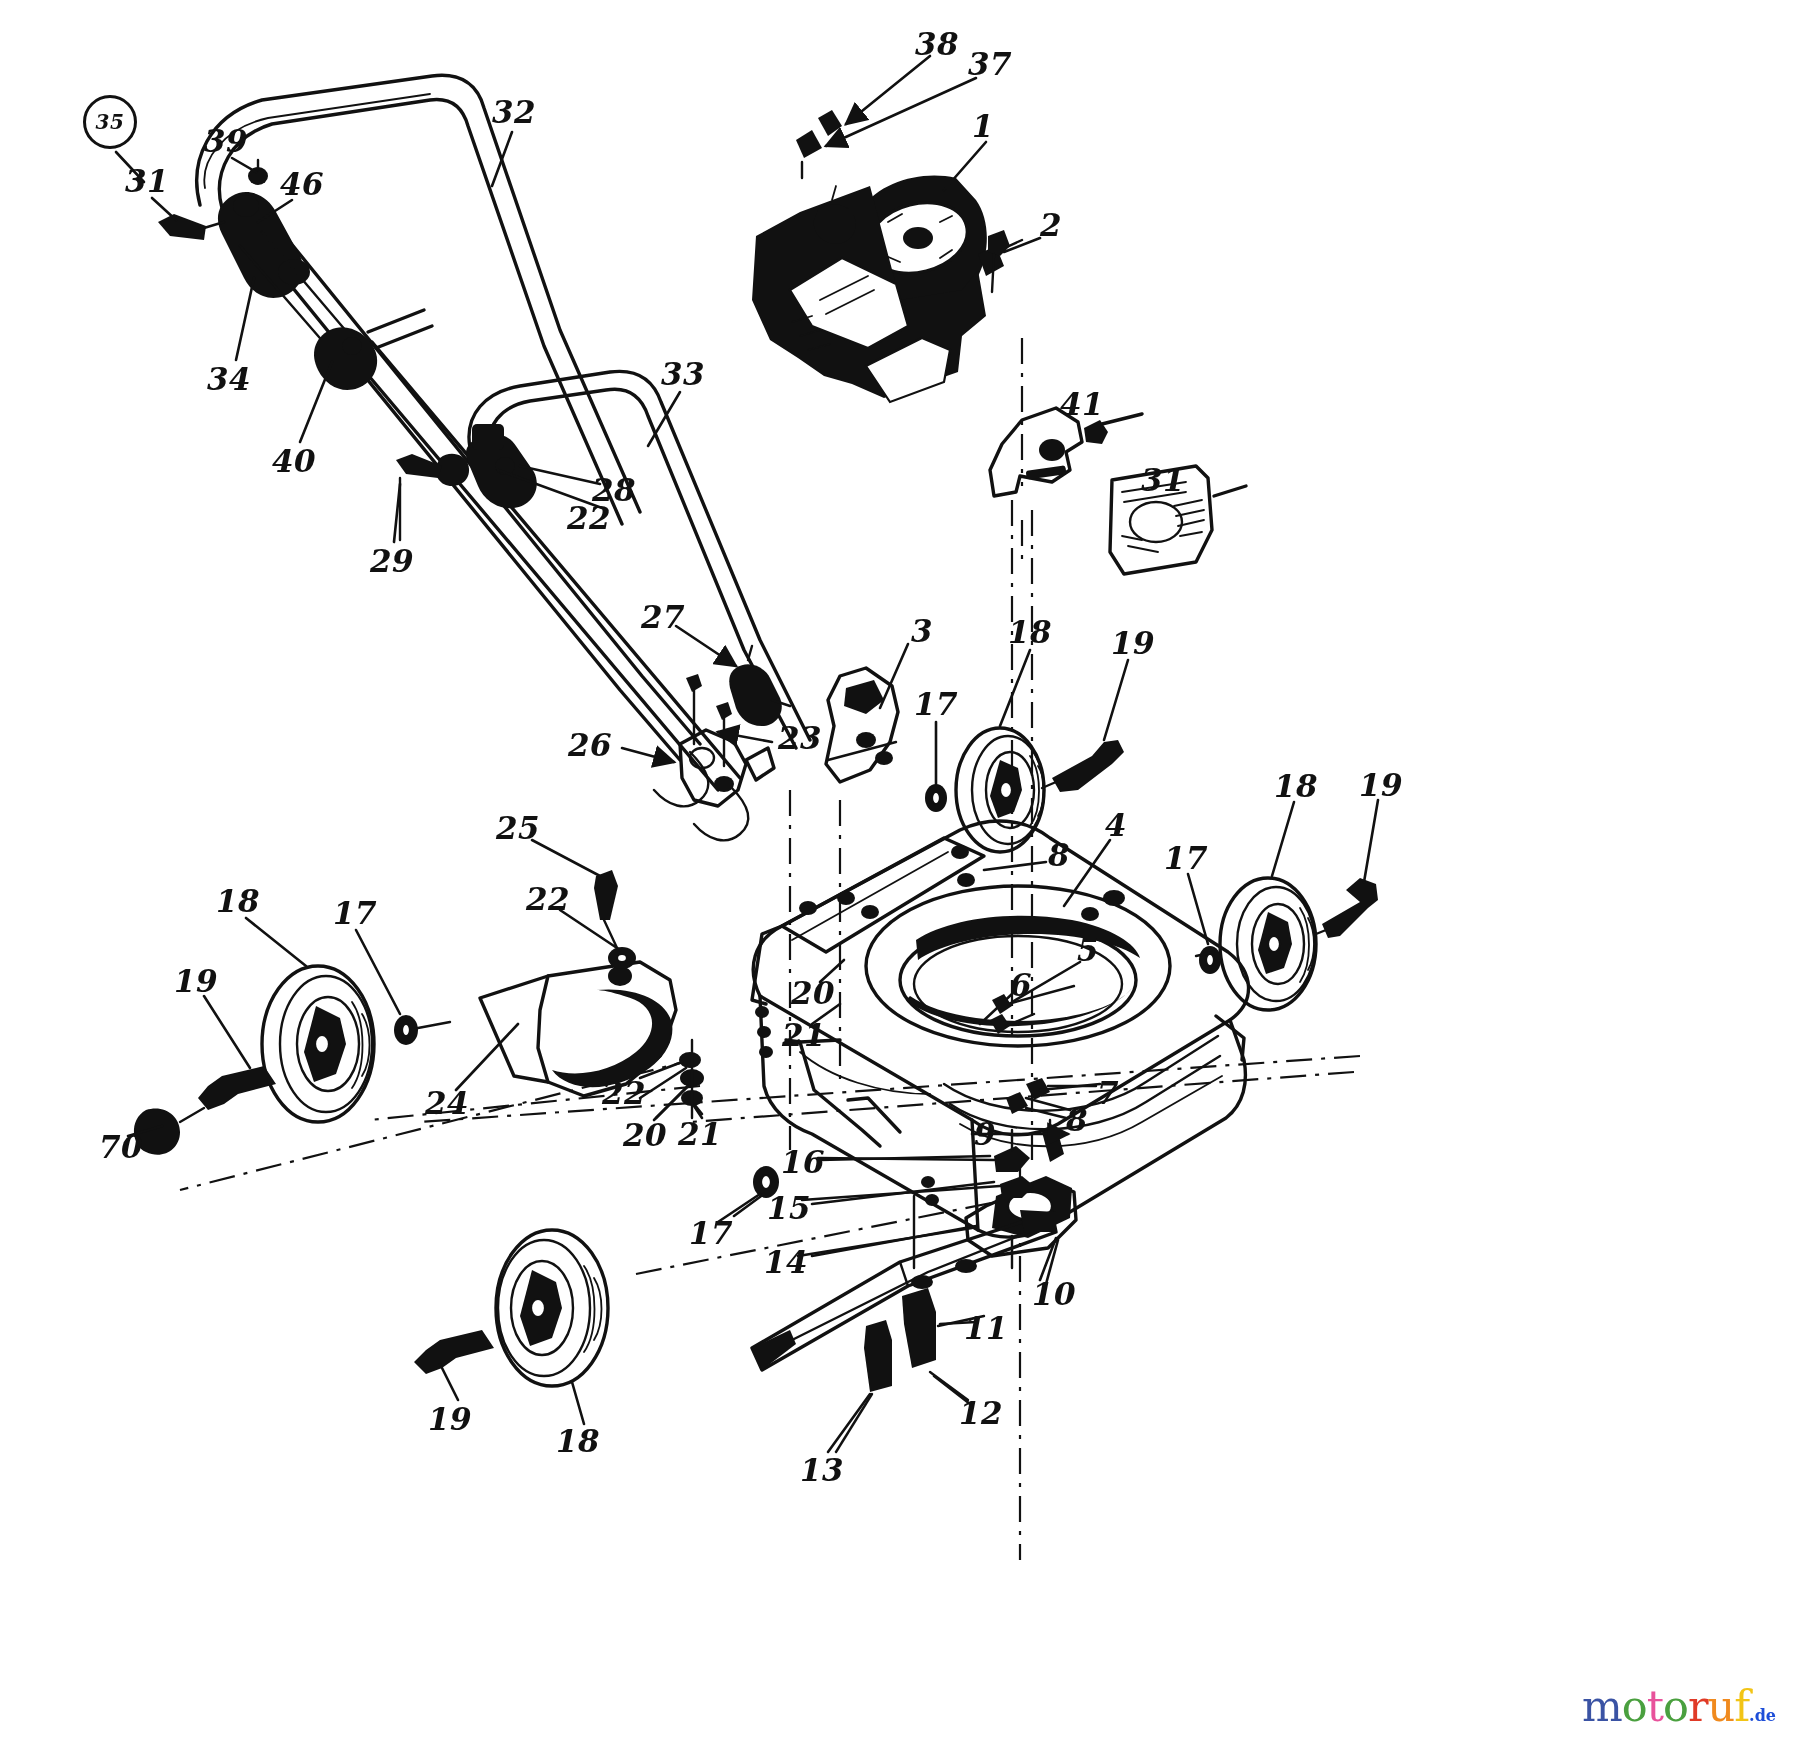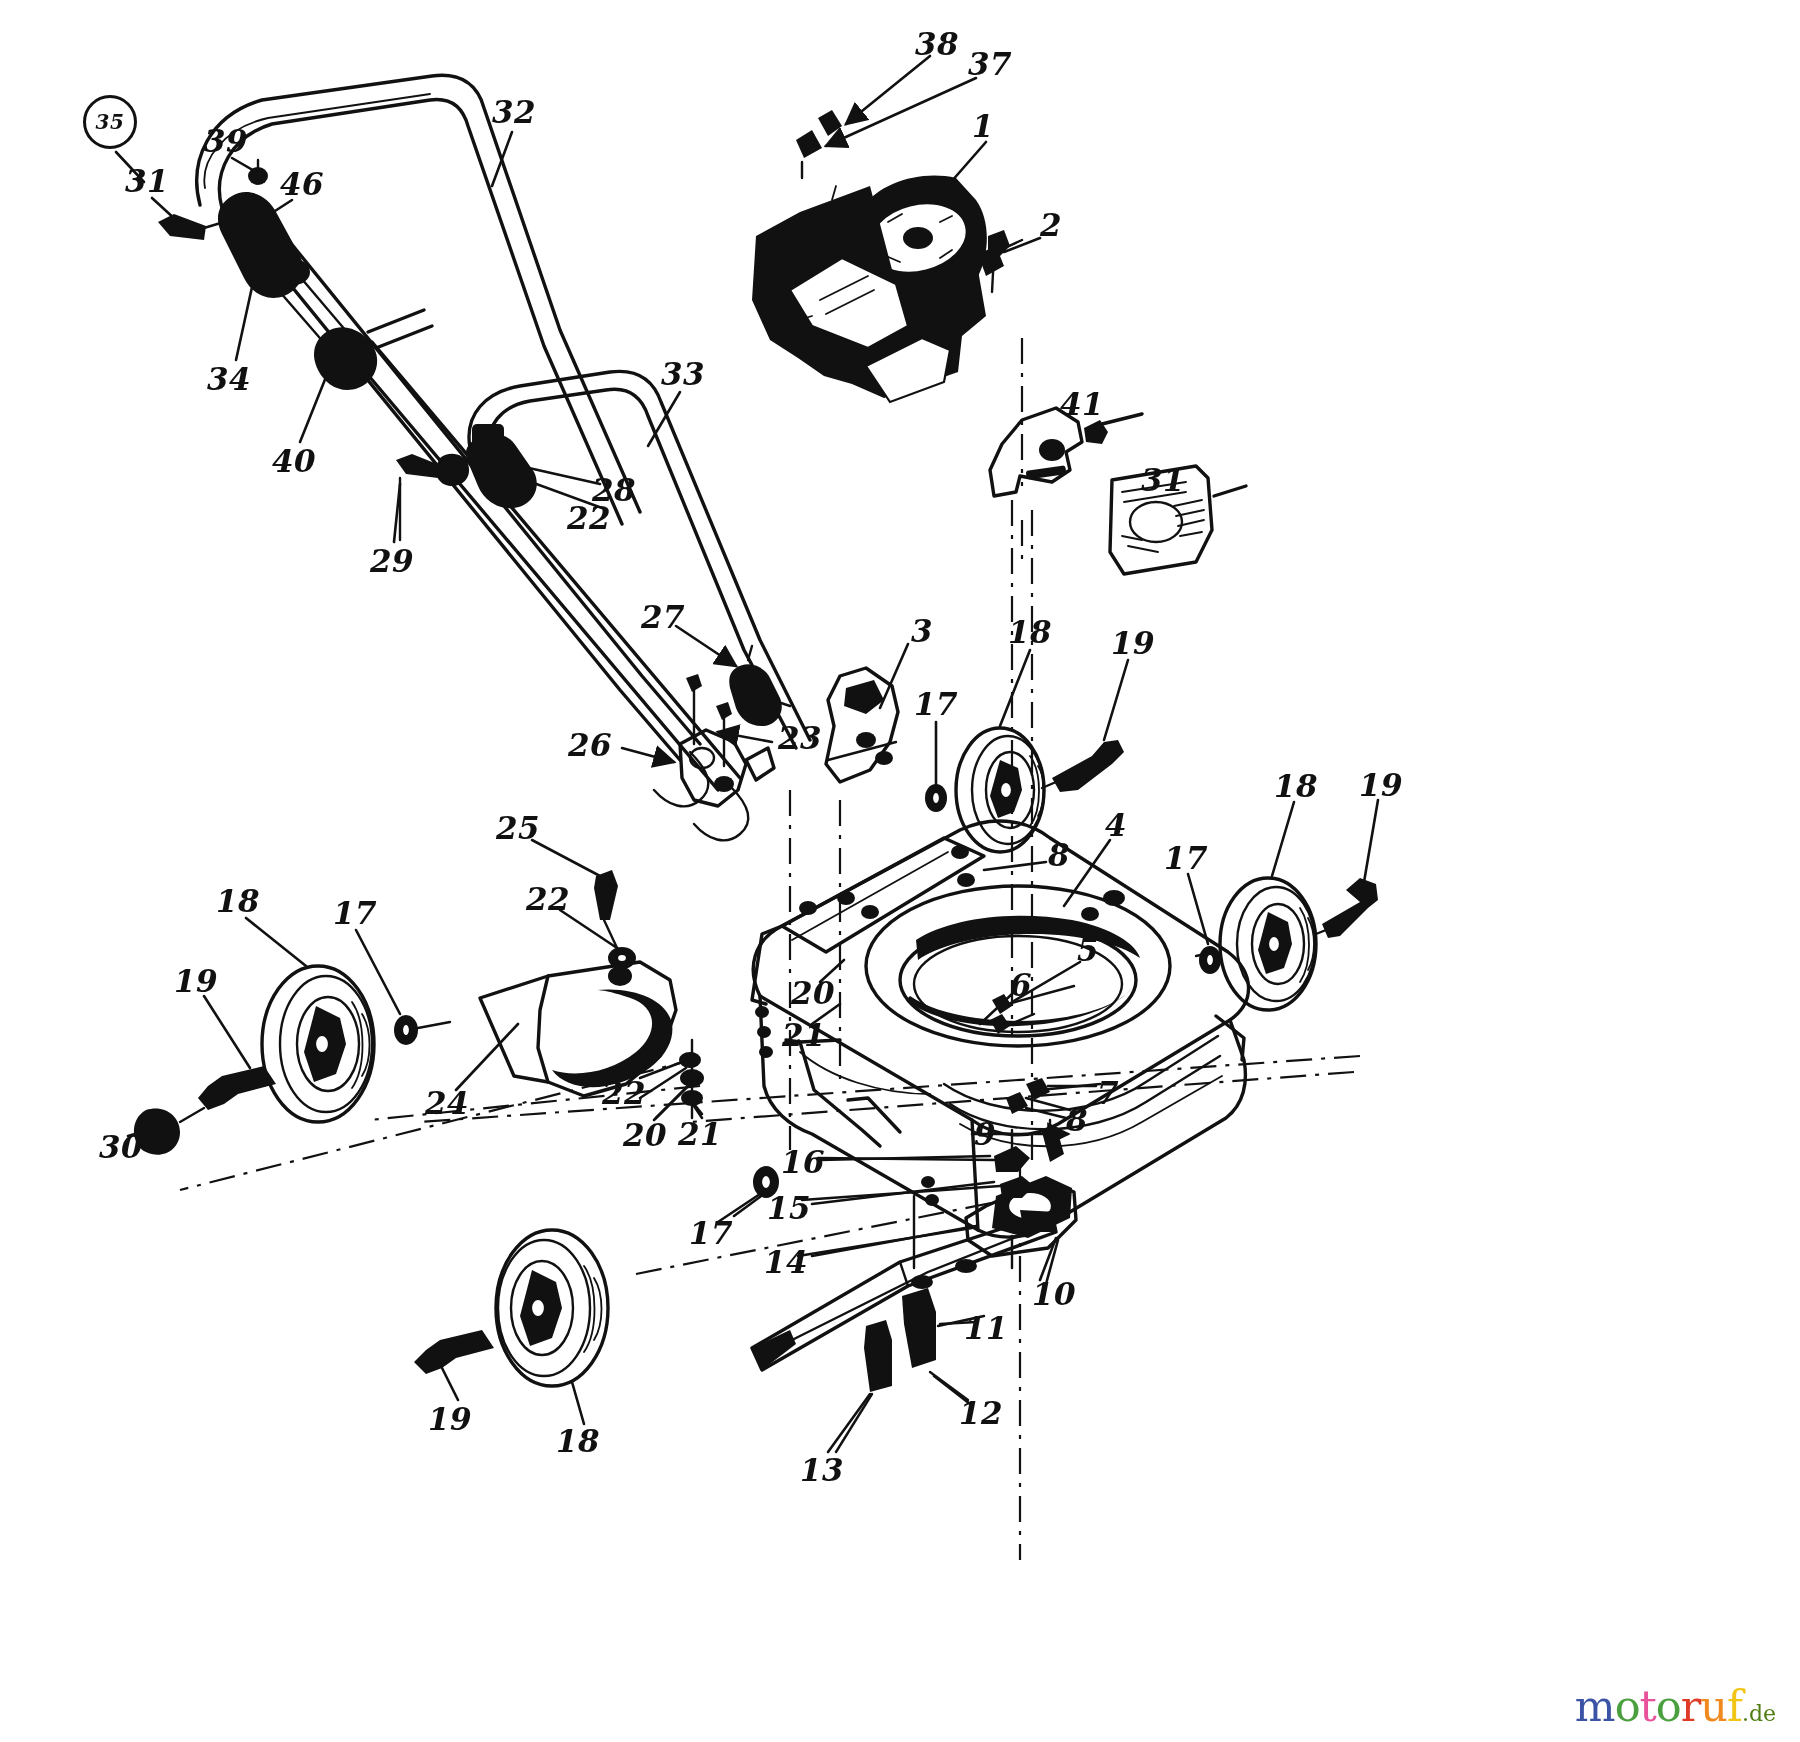--- a/index.html
+++ b/index.html
@@ -33,21 +33,21 @@
   }
   #watermark{
     position:absolute;
     right:24px;bottom:14px;
     font-family:"DejaVu Serif", serif;
     font-size:43px;
     letter-spacing:-1px;
     line-height:1;
     white-space:nowrap;
   }
-  #watermark .suffix{font-size:22px;color:#4d7c0f;letter-spacing:0;}
+  #watermark .suffix{font-size:16px;color:#1d4ed8;letter-spacing:0;font-weight:bold;}
 </style>
 </head>
 <body>
 
 <div id="stage">
 
   <svg id="art" viewBox="0 0 1800 1742" xmlns="http://www.w3.org/2000/svg">
     <defs>
       <style>
         .ln{fill:none;stroke:#111;stroke-width:3.4;stroke-linecap:round;stroke-linejoin:round;}
@@ -499,21 +499,21 @@
       <div class="callout" style="left: 355px; top: 913px;">17</div>
       <div class="callout" style="left: 548px; top: 899px;">22</div>
       <div class="callout" style="left: 1088px; top: 950px;">5</div>
       <div class="callout" style="left: 196px; top: 981px;">19</div>
       <div class="callout" style="left: 1021px; top: 985px;">6</div>
       <div class="callout" style="left: 813px; top: 993px;">20</div>
       <div class="callout" style="left: 804px; top: 1035px;">21</div>
       <div class="callout" style="left: 447px; top: 1103px;">24</div>
       <div class="callout" style="left: 624px; top: 1093px;">22</div>
       <div class="callout" style="left: 1108px; top: 1093px;">7</div>
-      <div class="callout" style="left: 121px; top: 1147px;">30</div>
+      <div class="callout" style="left: 121px; top: 1147px;">70</div>
       <div class="callout" style="left: 645px; top: 1135px;">20</div>
       <div class="callout" style="left: 700px; top: 1134px;">21</div>
       <div class="callout" style="left: 1077px; top: 1120px;">8</div>
       <div class="callout" style="left: 985px; top: 1134px;">9</div>
       <div class="callout" style="left: 803px; top: 1162px;">16</div>
       <div class="callout" style="left: 789px; top: 1208px;">15</div>
       <div class="callout" style="left: 711px; top: 1233px;">17</div>
       <div class="callout" style="left: 786px; top: 1262px;">14</div>
       <div class="callout" style="left: 1054px; top: 1294px;">10</div>
       <div class="callout" style="left: 986px; top: 1328px;">11</div>

